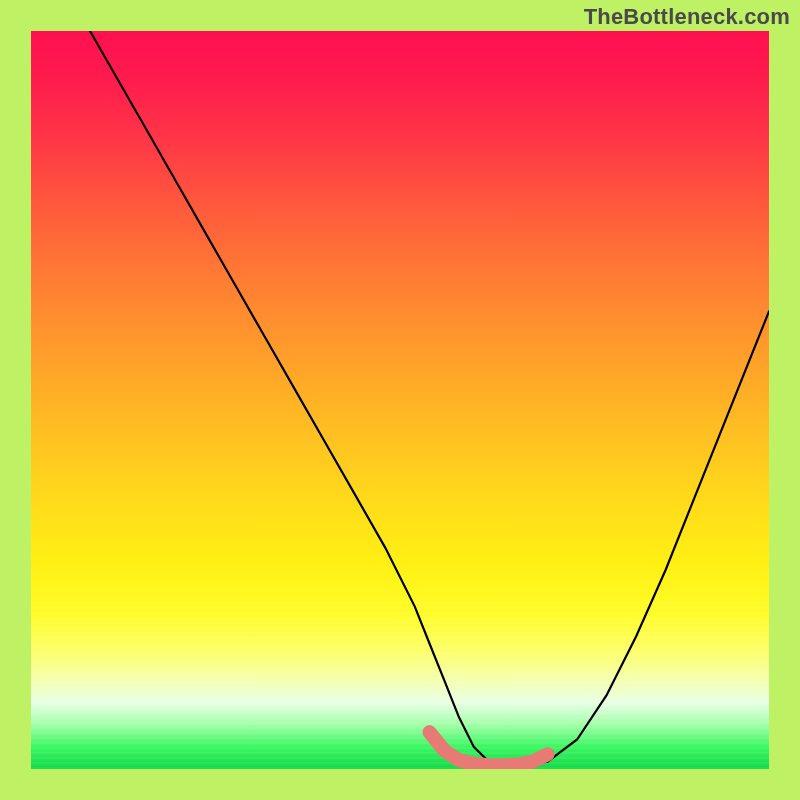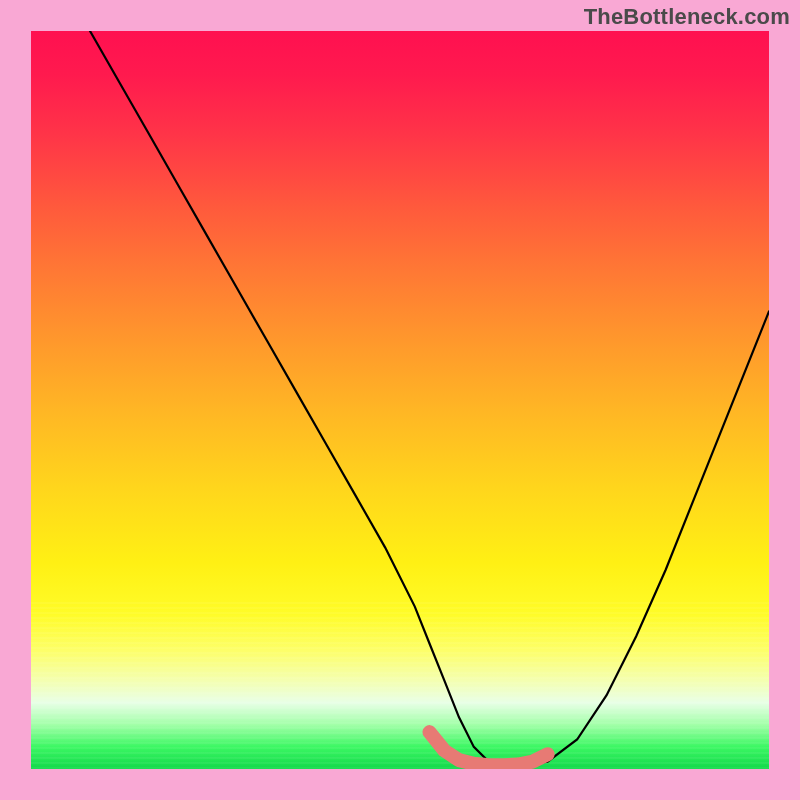--- a/index.html
+++ b/index.html
@@ -8,21 +8,21 @@
     width: 800px;
     height: 800px;
     overflow: hidden;
     background: #000;
     font-family: Arial, Helvetica, sans-serif;
   }
   .frame {
     position: relative;
     width: 800px;
     height: 800px;
-    background: #f9a8d4;
+    background: #bef264;
   }
   .watermark {
     position: absolute;
     top: 4px;
     right: 10px;
     color: #4a4a4a;
     font-size: 22px;
     font-weight: bold;
     letter-spacing: 0.2px;
     z-index: 5;

